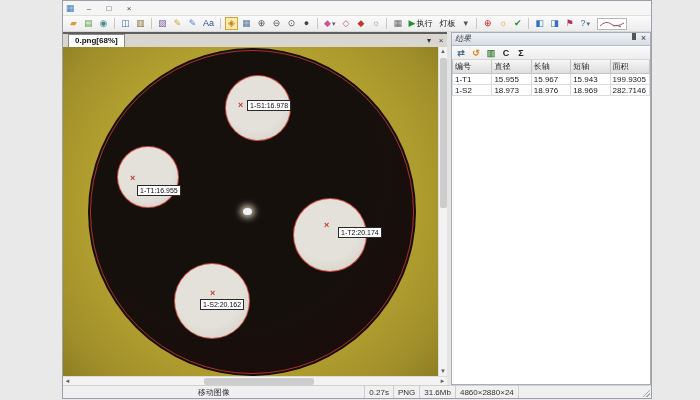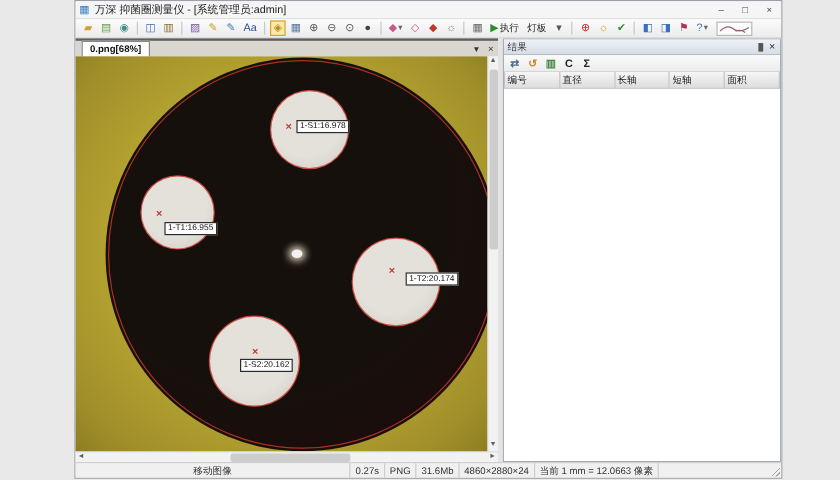--- a/index.html
+++ b/index.html
@@ -26,21 +26,21 @@
              font-size:9px; line-height:13px; margin:0 1px; padding:0 1px; border:1px solid transparent; }
   .tb-item.selected { background:#fde9a9; border:1px solid #d8a438; }
   .tb-sep { width:1px; height:11px; background:#c8c8c8; margin:0 3px; }
   .tb-label { font-size:8px; color:#222; margin-left:1px; white-space:nowrap; }
   .tb-dd { font-size:7px; color:#666; margin-left:1px; }
   .brand-logo { width:30px; height:12px; border:1px solid #b8b8b8; background:#fdfdfd; margin-left:4px;
                 display:flex; align-items:center; justify-content:center; overflow:hidden; }
 
   
   .main { flex:1; display:flex; min-height:0; background:#e4e4e4; }
-  .viewer-wrap { width:352px; display:flex; flex-direction:column; min-height:0; }
+  .viewer-wrap { width:384px; display:flex; flex-direction:column; min-height:0; }
   .tabstrip { height:15px; background:#d9d6cf; border-top:2px solid #5f5f5f; display:flex; align-items:flex-end; }
   .tab { background:#fff; border:1px solid #898989; border-bottom:none; font-size:8px; font-weight:bold;
          color:#111; padding:1px 6px 1px 6px; margin-left:5px; height:13px; }
   .tabstrip-btns { margin-left:auto; display:flex; align-items:center; height:100%; }
   .ts-btn { width:12px; text-align:center; font-size:8px; color:#333; }
   .viewer-body { flex:1; display:flex; min-height:0; }
   .canvas { flex:1; position:relative; overflow:hidden; background:
             radial-gradient(circle at 50% 48%, #c9b73d 0%, #b6a431 55%, #a1902a 85%, #8e7e24 100%); }
 
   .dish { position:absolute; border-radius:50%;
@@ -61,21 +61,21 @@
   .sb-arrow { font-size:6px; color:#606060; width:9px; height:9px; line-height:9px; text-align:center; }
   .vthumb { width:7px; height:150px; background:#cdcdcd; border-radius:2px; margin-top:2px; }
   .htrack { flex:1; position:relative; height:9px; }
   .hthumb { position:absolute; left:36%; width:30%; top:1px; height:7px; background:#cdcdcd; border-radius:2px; }
 
   .splitter { width:4px; background:#e4e4e4; }
 
   
   .panel { flex:1; display:flex; flex-direction:column; background:#fff; border:1px solid #a8aeb8; min-height:0; }
   .panel-title { height:13px; background:linear-gradient(#eef1f6,#d7dde6); border-bottom:1px solid #b8bec8;
-                 display:flex; align-items:center; font-size:8px; color:#333; padding:0 3px; }
+                 display:flex; align-items:flex-start; font-size:8px; color:#333; padding:0 3px;font-style:italic; }
   .panel-title-text { flex:1; }
   .pin-shape { width:3px; height:7px; background:#555; margin:0 5px 0 2px; border-top:3px solid #555;
                border-left:2px solid transparent; border-right:2px solid transparent; }
   .panel-close { font-size:9px; color:#333; margin-right:1px; }
   .panel-toolbar { height:14px; background:linear-gradient(#fafafa,#ededed); border-bottom:1px solid #d5d5d5;
                    display:flex; align-items:center; padding:0 3px; }
   .ptb-item { min-width:12px; height:12px; display:flex; align-items:center; justify-content:center;
               font-size:9px; font-weight:bold; margin-right:3px; }
 
   .result-table-wrap { flex:1; overflow:hidden; background:#fff; }
@@ -98,21 +98,20 @@
     transparent 70%, #a8a8a8 70%, #a8a8a8 80%, transparent 80%); }
 </style>
 </head>
 <body>
 
 <div class="stage">
   <div class="window">
 
     <div class="titlebar">
       <span class="app-icon">▦</span>
-      <span class="title-text">万深 抑菌圈测量仪 - [系统管理员:admin]</span>
       <div class="winbtns">
         <span class="winbtn">–</span>
         <span class="winbtn">□</span>
         <span class="winbtn">×</span>
       </div>
     </div>
 
     <div class="toolbar">
 
       <span class="tb-item">
@@ -305,33 +304,46 @@
             <thead>
                 <tr>
                   <th>编号</th>
                   <th>直径</th>
                   <th>长轴</th>
                   <th>短轴</th>
                   <th>面积</th>
                 </tr>
               </thead>
             <tbody>
+                <tr>
+                  <td>1-T1</td>
+                  <td>15.955</td>
+                  <td>15.967</td>
+                  <td>15.943</td>
+                  <td>199.9305</td>
+                </tr>
+                <tr>
+                  <td>1-S2</td>
+                  <td>18.973</td>
+                  <td>18.976</td>
+                  <td>18.969</td>
+                  <td>282.7146</td>
+                </tr>
               </tbody>
           </table>
         </div>
       </div>
     </div>
 
     <div class="statusbar">
       <div class="sb-cell center" style="flex:2.4;">移动图像</div>
       <div class="sb-cell">0.27s</div>
       <div class="sb-cell">PNG</div>
       <div class="sb-cell">31.6Mb</div>
       <div class="sb-cell">4860×2880×24</div>
-      <div class="sb-cell">当前 1 mm = 12.0663 像素</div>
       <div class="sb-fill"></div>
       <div class="grip">
           <span></span>
         </div>
     </div>
 
   </div>
 </div>
 
 </body></html>

